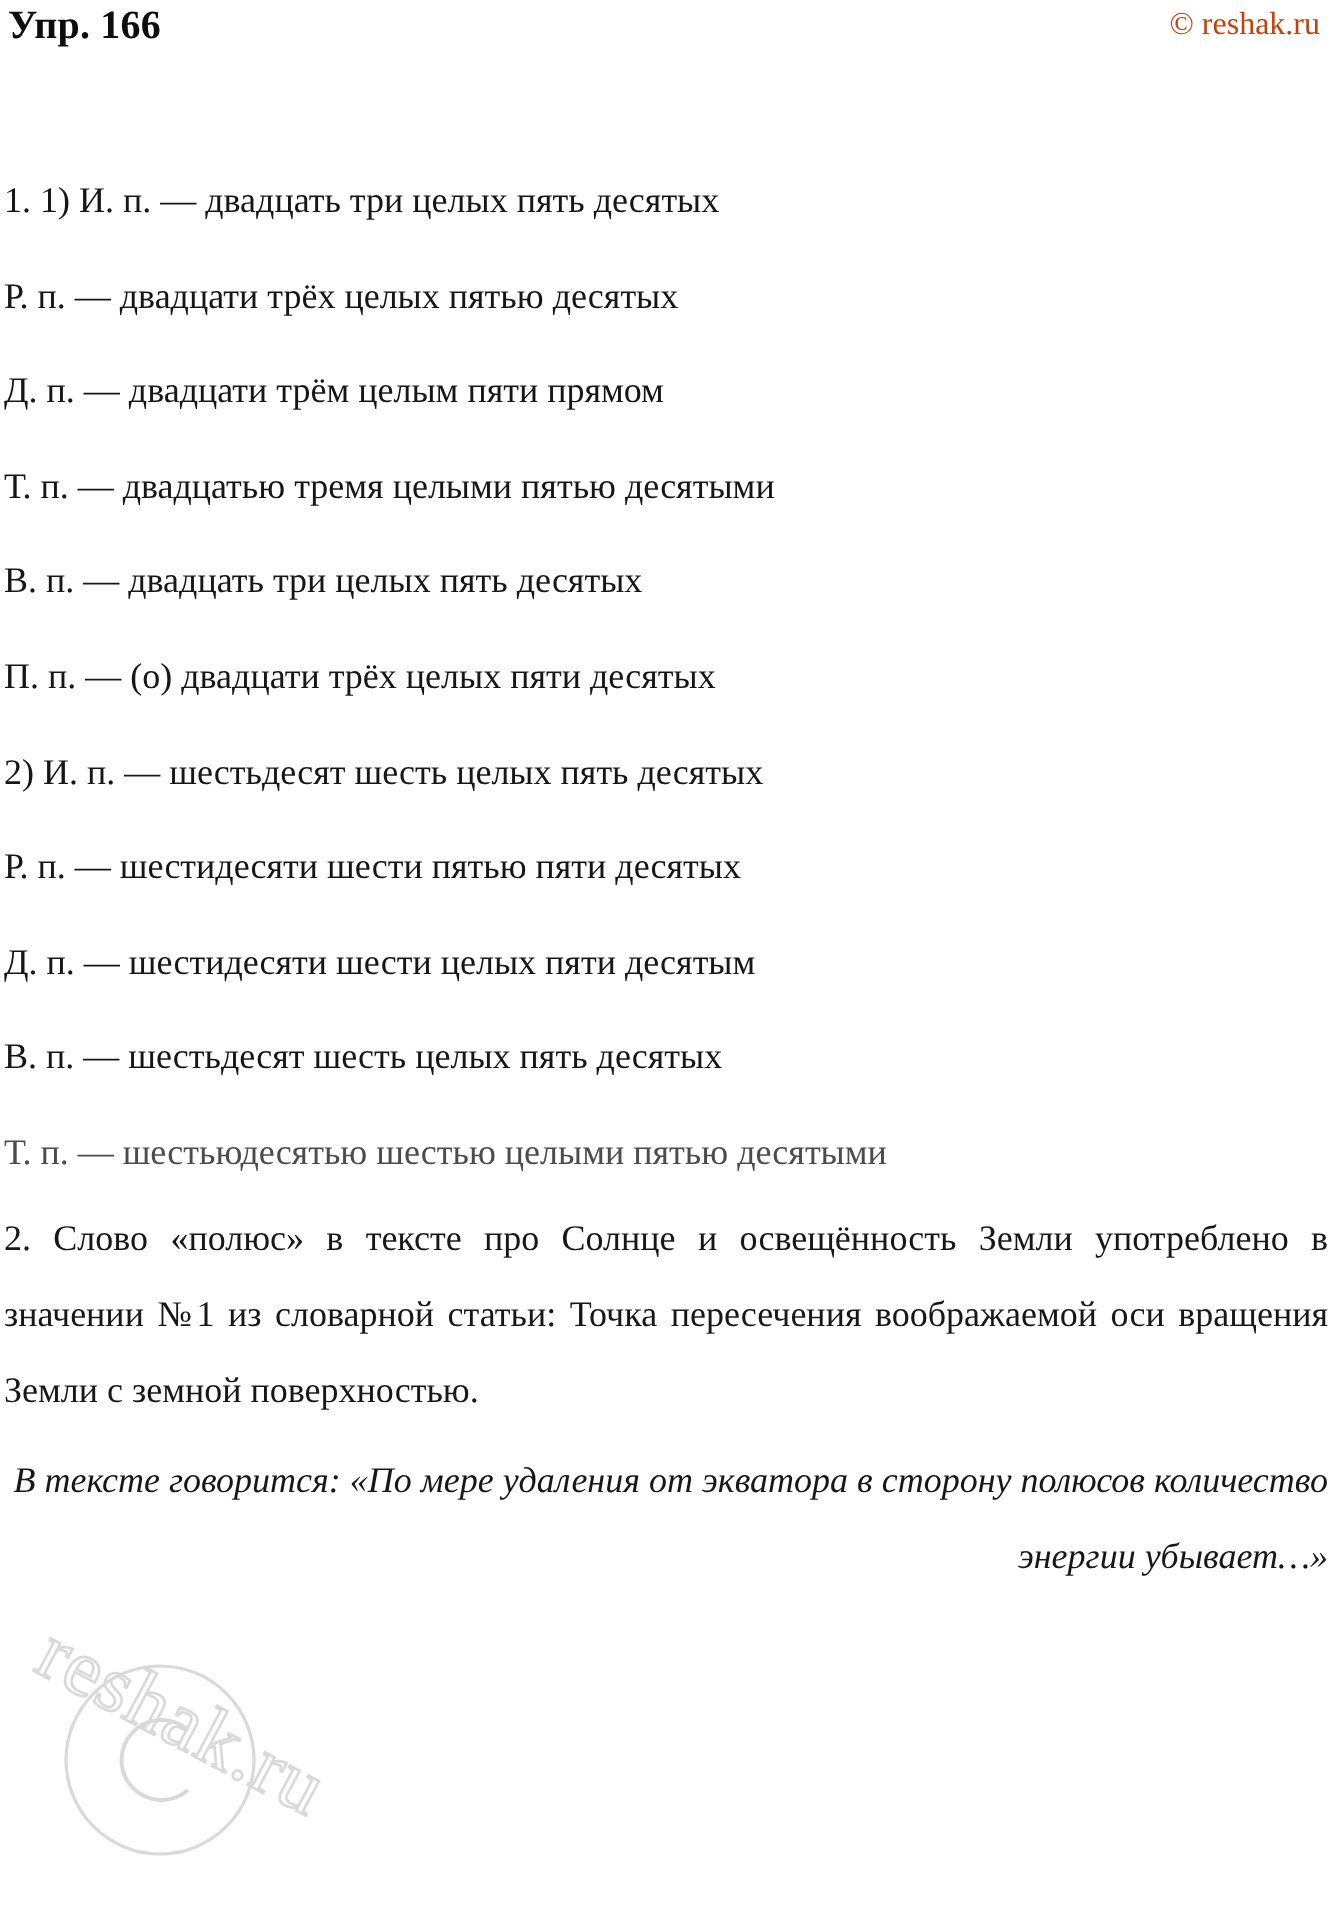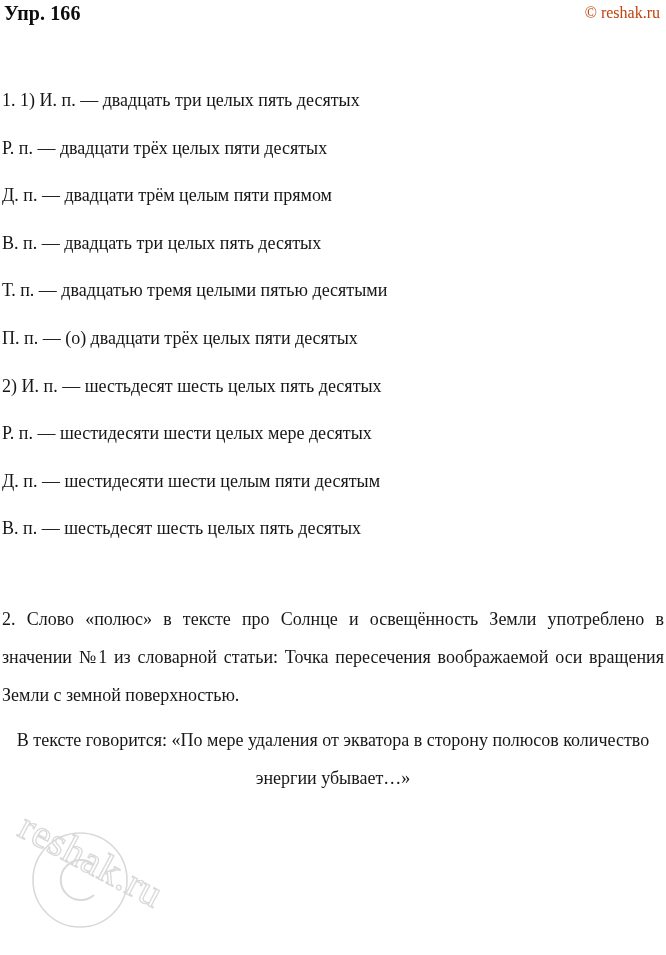--- a/index.html
+++ b/index.html
@@ -78,21 +78,22 @@
     width: 662px;
     font-size: 18px;
     line-height: 38px;
     color: #171717;
   }
   .prose.justify {
     text-align: justify;
     text-align-last: left;
   }
   .prose.plain {
-    text-align: center;
+    text-align: right;
+    font-style: italic;
   }
   #para-2       { top: 600px; }
   #para-quote   { top: 721px; }
   #para-final   { top: 807px; }
 
   
   .watermark {
     position: absolute;
     left: 8px;
     top: 795px;
@@ -108,29 +109,30 @@
 
 <div class="page">
 
   <div class="header">
     <div class="doc-title">Упр. 166</div>
     <div class="copyright">© reshak.ru</div>
   </div>
 
   <div class="decl-list">
     <div class="decl-line">1. 1) И. п. — двадцать три целых пять десятых</div>
-    <div class="decl-line">Р. п. — двадцати трёх целых пяти десятых</div>
+    <div class="decl-line">Р. п. — двадцати трёх целых пятью десятых</div>
     <div class="decl-line">Д. п. — двадцати трём целым пяти прямом</div>
+    <div class="decl-line">Т. п. — двадцатью тремя целыми пятью десятыми</div>
     <div class="decl-line">В. п. — двадцать три целых пять десятых</div>
-    <div class="decl-line">Т. п. — двадцатью тремя целыми пятью десятыми</div>
     <div class="decl-line">П. п. — (о) двадцати трёх целых пяти десятых</div>
     <div class="decl-line">2) И. п. — шестьдесят шесть целых пять десятых</div>
-    <div class="decl-line">Р. п. — шестидесяти шести целых мере десятых</div>
-    <div class="decl-line">Д. п. — шестидесяти шести целым пяти десятым</div>
+    <div class="decl-line">Р. п. — шестидесяти шести пятью пяти десятых</div>
+    <div class="decl-line">Д. п. — шестидесяти шести целых пяти десятым</div>
     <div class="decl-line">В. п. — шестьдесят шесть целых пять десятых</div>
+    <div class="decl-line faded">Т. п. — шестьюдесятью шестью целыми пятью десятыми</div>
   </div>
 
   <div class="prose justify" id="para-2">2. Слово «полюс» в тексте про Солнце и освещённость Земли употреблено в значении №1 из словарной статьи: Точка пересечения воображаемой оси вращения Земли с земной поверхностью.</div>
 
   <div class="prose plain" id="para-quote">В тексте говорится: «По мере удаления от экватора в сторону полюсов количество энергии убывает…»</div>
 
 
   <div class="watermark">
     <svg width="190" height="150" viewBox="0 0 190 150" xmlns="http://www.w3.org/2000/svg">
       <g fill="none" stroke="#c2c2c2" stroke-width="1.6">

